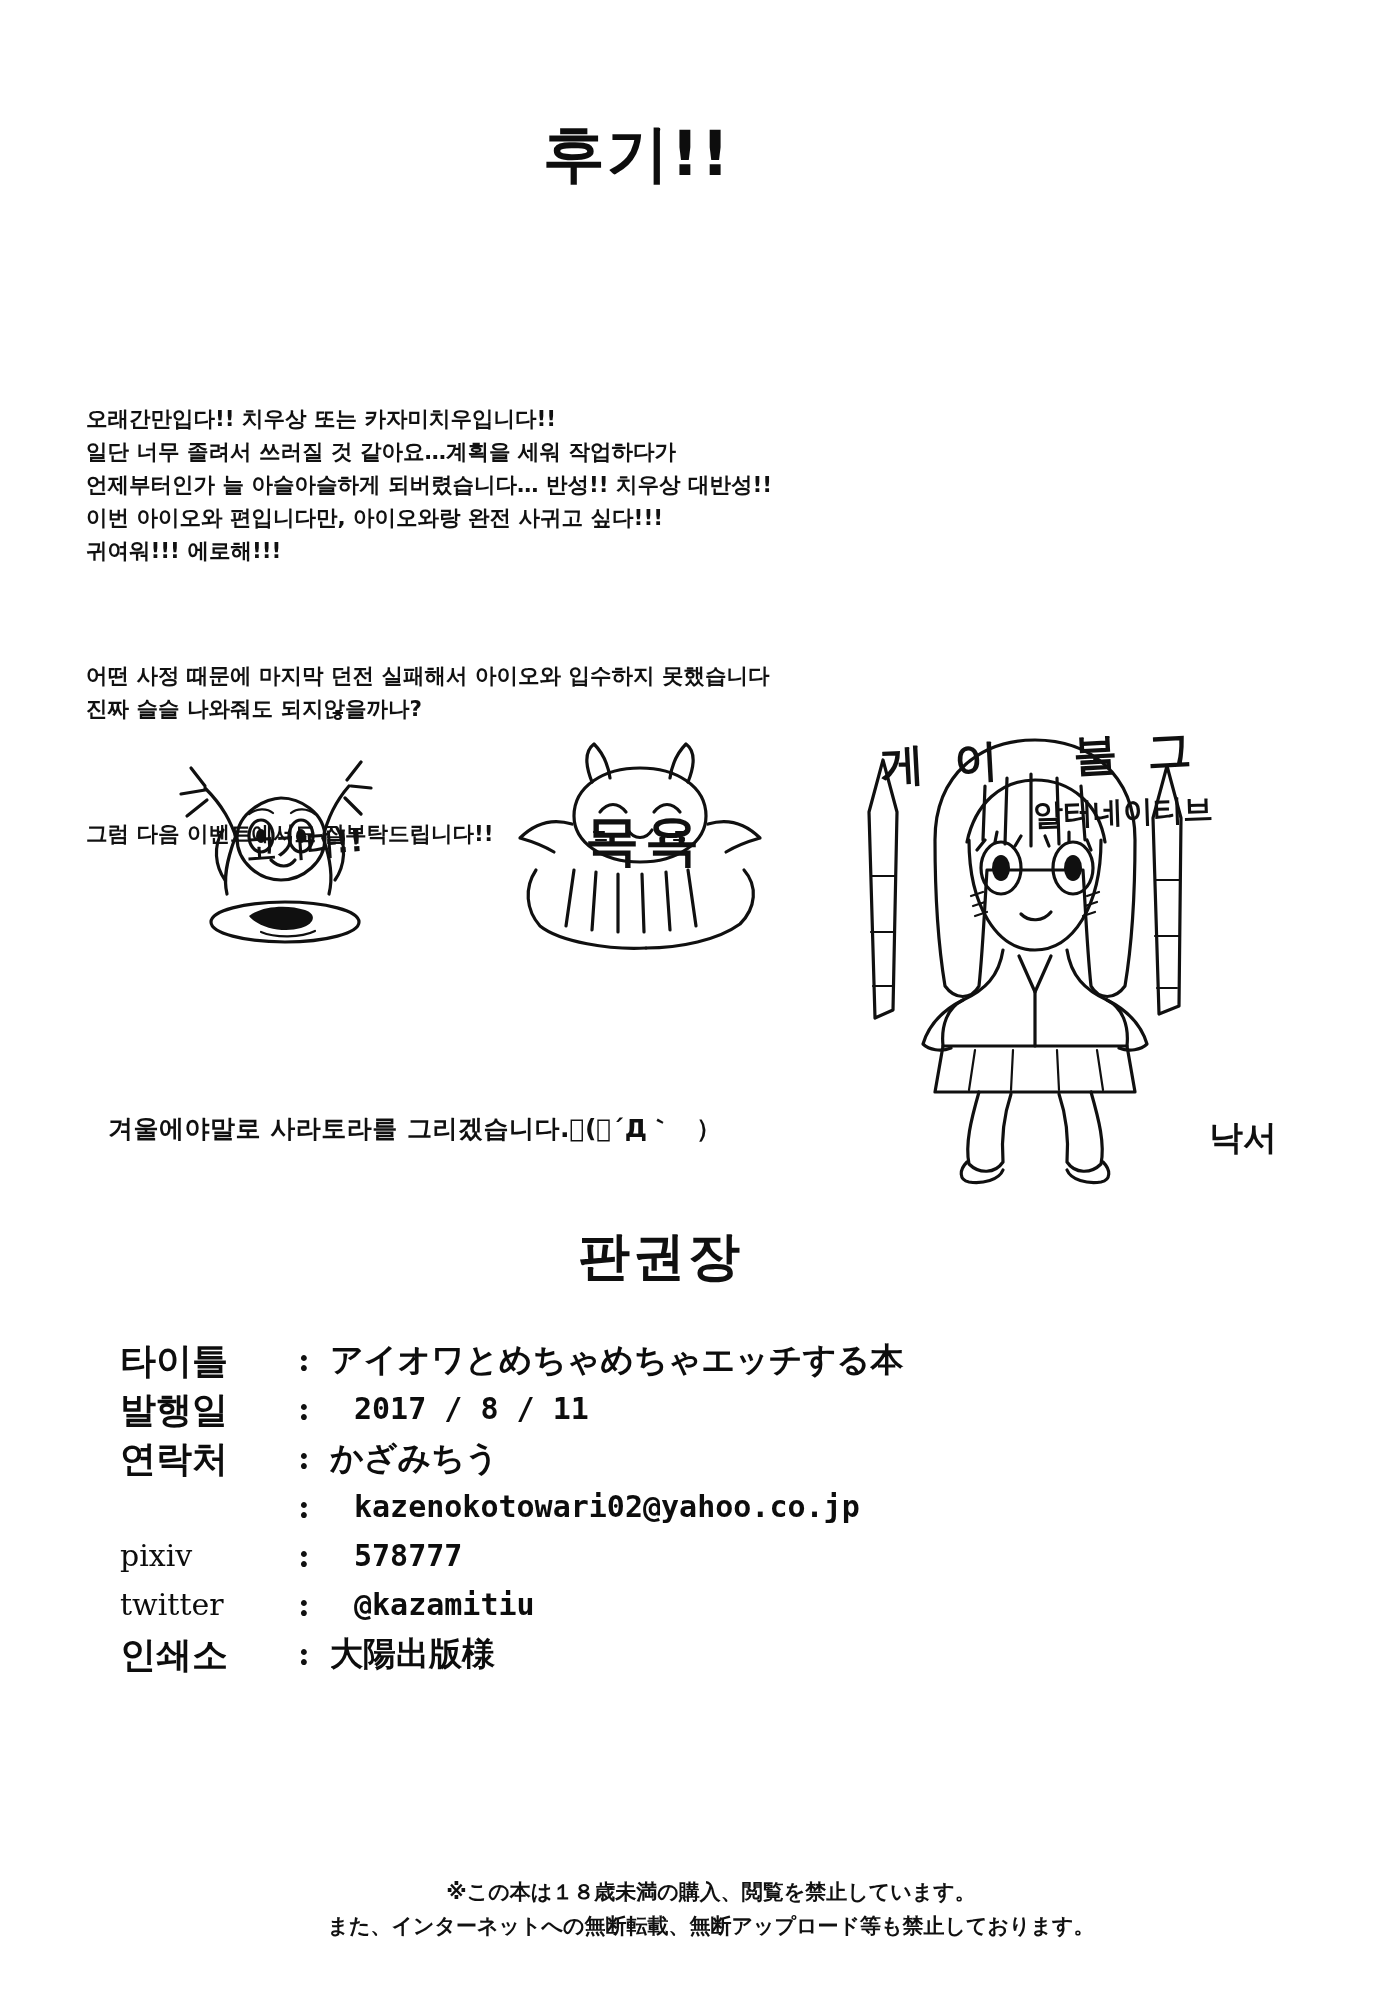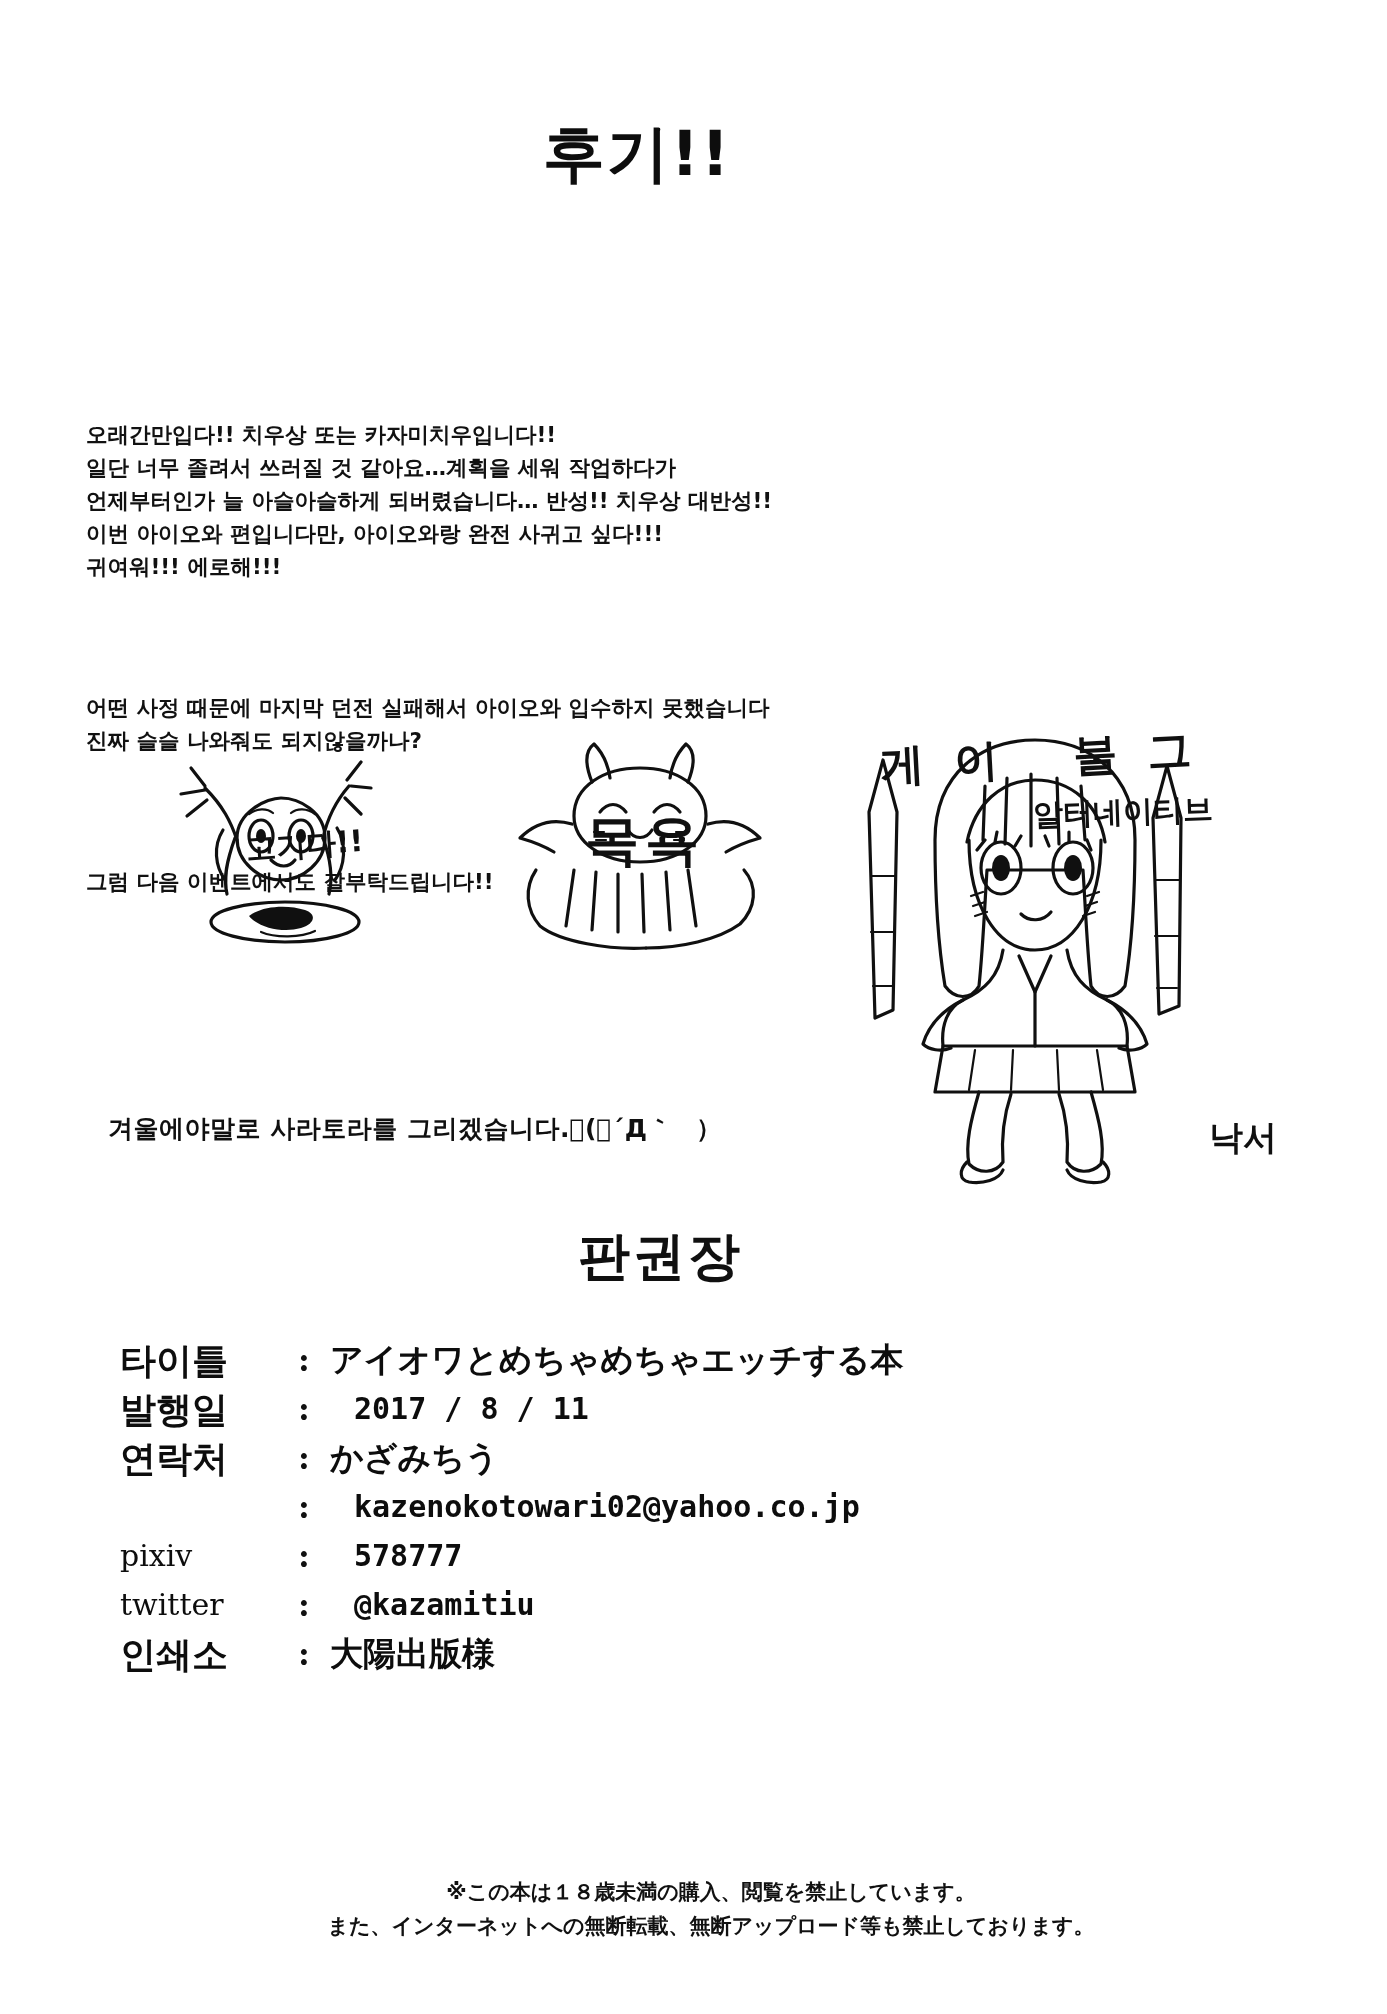--- a/index.html
+++ b/index.html
@@ -41,21 +41,21 @@
     left: 86px;
     top: 336px;
     width: 1000px;
     font-family: "DejaVu Sans", sans-serif;
     font-size: 21.5px;
     font-weight: bold;
     line-height: 33px;
     color: #111111;
     white-space: pre-wrap;
   }
-  .para { margin: 16px 0 26px 0; white-space: pre-wrap; }
+  .para { margin: 0 0 26px 0; white-space: pre-wrap; }
   .para:last-child { margin-bottom: 0; }
 
   
   .doodles {
     position: absolute;
     left: 0;
     top: 700px;
     width: 1387px;
     height: 620px;
   }

